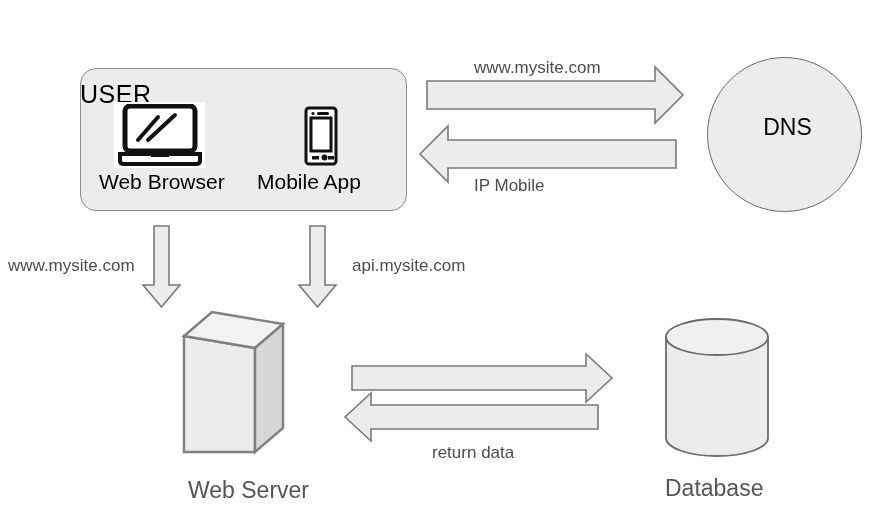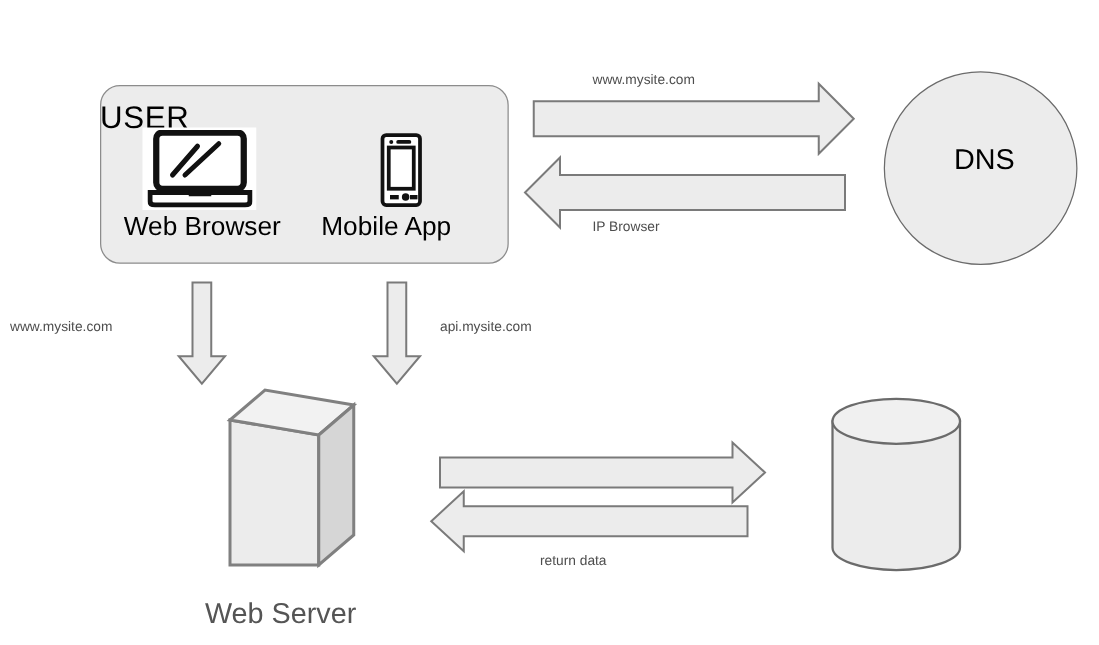--- a/index.html
+++ b/index.html
@@ -71,38 +71,38 @@
     left: 707px;
     top: 114px;
     width: 161px;
     text-align: center;
     font-size: 23px;
     color: #000000;
   }
 
   
   .edge-label {
-    font-size: 11px;
+    font-size: 17px;
     color: #4d4d4d;
     white-space: nowrap;
   }
   #lbl-www-dns   { left: 474px; top: 58px; }
   #lbl-ip-addr   { left: 474px; top: 176px; }
   #lbl-www-srv   { left: 8px;   top: 256px; }
   #lbl-api-srv   { left: 352px; top: 256px; }
   #lbl-rwu       { left: 392px; top: 340px; }
   #lbl-return    { left: 432px; top: 443px; text-align: center; }
 
   
   .node-caption {
     font-size: 23px;
     color: #555555;
     white-space: nowrap;
   }
-  #web-server-caption { left: 164px; top: 477px; }
+  #web-server-caption { left: 188px; top: 477px; }
   #database-caption   { left: 665px; top: 475px; }
 
   
   .ovl { left: 0; top: 0; }
 </style>
 </head>
 <body>
 
 <div id="canvas">
 
@@ -175,20 +175,21 @@
       <path d="M255,348 L283,324 L283,428 L255,452 Z" fill="#d6d6d6" stroke="#808080" stroke-width="2.4" stroke-linejoin="miter"></path>
     </g>
 
     <g>
       <path d="M666,337 L666,438 A51,18 0 0 0 768,438 L768,337 Z" fill="#ececec" stroke="#6b6b6b" stroke-width="1.8"></path>
       <ellipse cx="717" cy="337" rx="51" ry="18" fill="#f0f0f0" stroke="#6b6b6b" stroke-width="1.8"></ellipse>
     </g>
   </svg>
 
   <div class="abs edge-label" id="lbl-www-dns">www.mysite.com</div>
-  <div class="abs edge-label" id="lbl-ip-addr">IP Browser</div>
+  <div class="abs edge-label" id="lbl-ip-addr">IP Mobile</div>
   <div class="abs edge-label" id="lbl-www-srv">www.mysite.com</div>
   <div class="abs edge-label" id="lbl-api-srv">api.mysite.com</div>
   <div class="abs edge-label" id="lbl-return">return data</div>
 
   <div class="abs node-caption" id="web-server-caption">Web Server</div>
+  <div class="abs node-caption" id="database-caption">Database</div>
 
 </div>
 
 </body></html>

